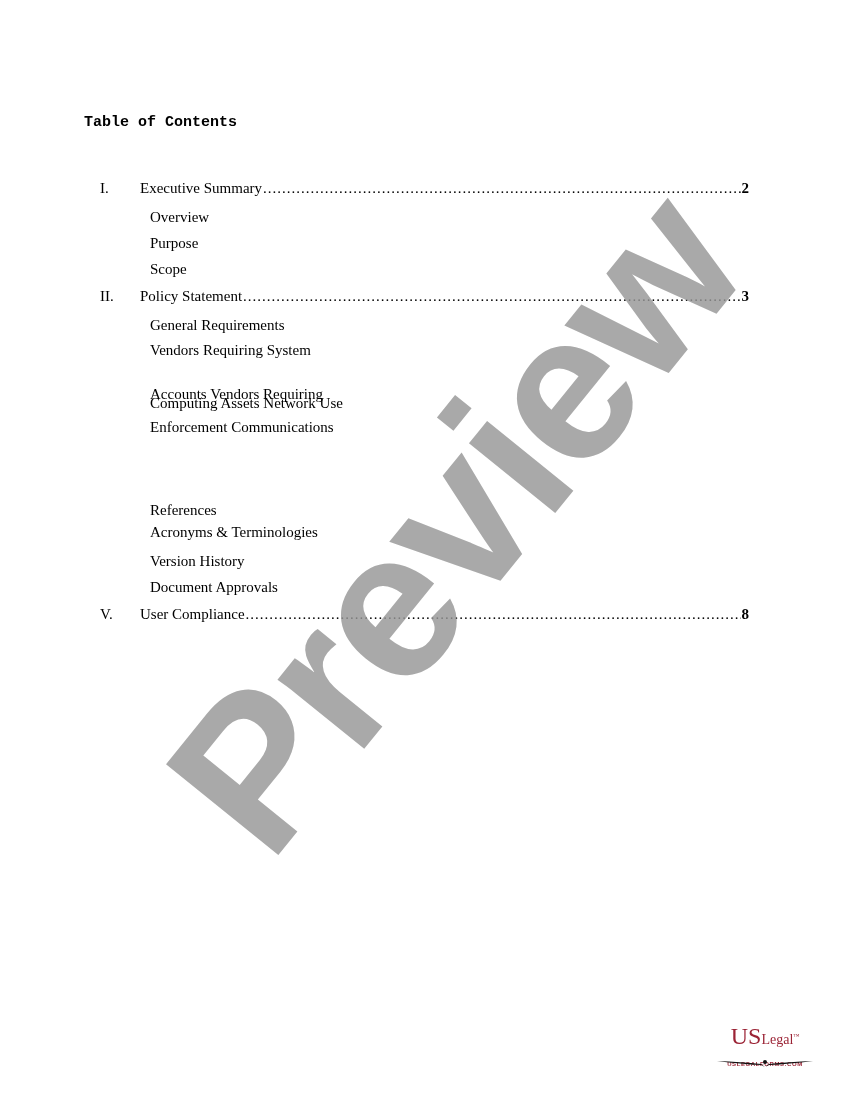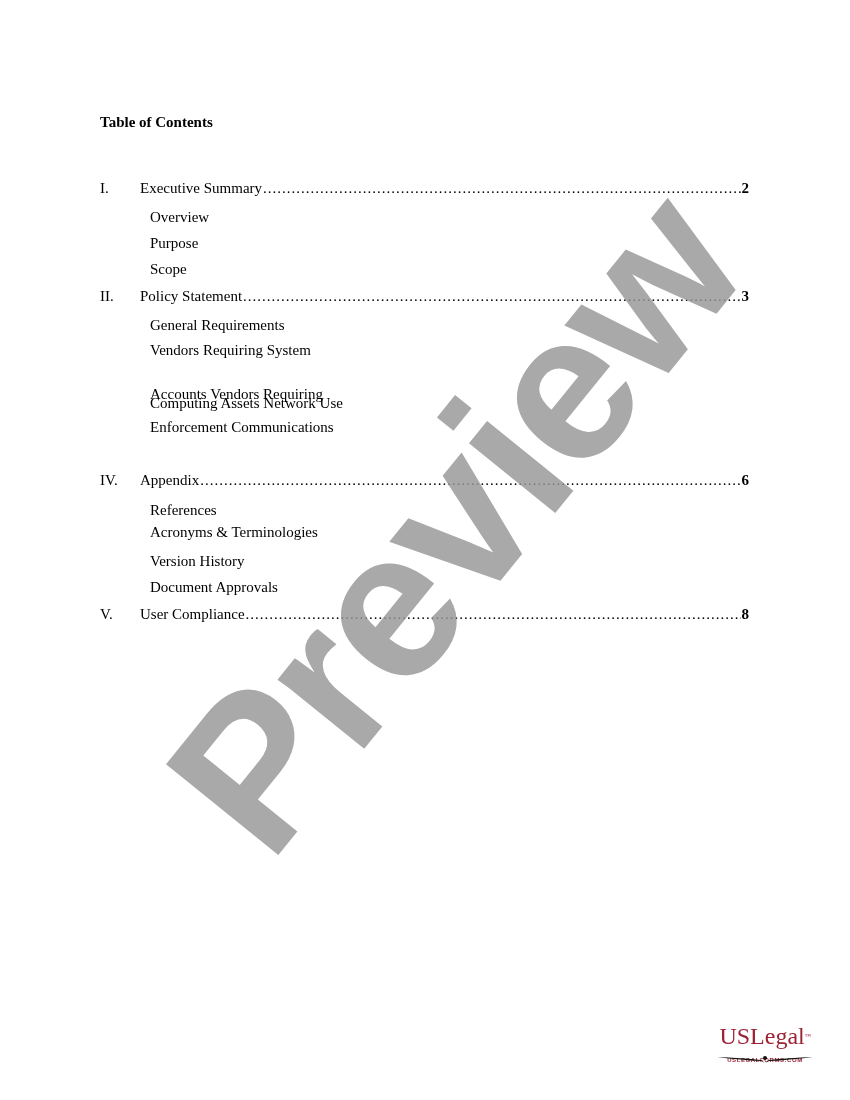--- a/index.html
+++ b/index.html
@@ -1,33 +1,33 @@
 <!DOCTYPE html>
 <html><head>
   <meta charset="utf-8">
   <style>
     html, body { margin: 0; padding: 0; background: #ffffff; }
     body { width: 850px; height: 1100px; position: relative; overflow: hidden;
            font-family: "Liberation Serif", "DejaVu Serif", serif; color: #000; }
     .page { position: absolute; left: 0; top: 0; width: 850px; height: 1100px; background: #fff; }
-    .toc-title { position: absolute; left: 100px; top: 114px; font-size: 15px; font-weight: bold; }
+    .toc-title { position: absolute; left: 84px; top: 114px; font-size: 15px; font-weight: bold; font-family: Liberation Mono, monospace; }
     .row { position: absolute; left: 100px; width: 649px; height: 20px; font-size: 15px; line-height: 20px; }
     .row .num { position: absolute; left: 0; top: 0; }
     .row .main { position: absolute; left: 40px; right: 0; top: 0; display: flex; align-items: baseline; }
     .row .main .label { font-weight: normal; white-space: nowrap; }
     .row .main .leader { flex: 1; overflow: hidden; white-space: nowrap; letter-spacing: 1px; margin: 0 1px; }
     .row .main .leader::before { content: "........................................................................................................................................................................................................................"; font-weight: normal; }
     .row .main .page-no { font-weight: bold; }
     .sub { position: absolute; left: 150px; font-size: 15px; line-height: 20px; white-space: nowrap; }
     .watermark { position: absolute; left: 80px; top: 420px; font-family: "Liberation Sans", "DejaVu Sans", sans-serif;
                  font-weight: bold; font-size: 210px; color: rgba(150,150,150,0.82); transform: rotate(-51deg);
                  transform-origin: center; letter-spacing: -4px; pointer-events: none; width: 720px; text-align: center; }
     .logo { position: absolute; left: 706px; top: 1024px; width: 118px; height: 46px; text-align: center; }
     .logo .brand { font-family: "Liberation Serif", serif; font-size: 24px; color: #9b2335; line-height: 24px; letter-spacing: 0px; }
-    .logo .brand .small { font-size: 24px; margin-top: 16px; }
+    .logo .brand .small { font-size: 14px; margin-top: 16px; }
     .logo .tm { font-size: 6px; vertical-align: top; color: #9b2335; }
     .logo .wing { height: 8px; margin: 1px auto 0; width: 96px; position: relative; }
     .logo .url { font-family: "Liberation Sans", sans-serif; font-size: 6px; color: #9b2335; letter-spacing: 0.6px; font-weight: bold; }
   </style>
 </head>
 <body>
 
 <div class="page">
 
   <div class="toc-title">Table of Contents</div>
@@ -52,28 +52,20 @@
       <span class="page-no">3</span>
     </div>
   </div>
   <div class="sub" style="top:315px">General Requirements</div>
   <div class="sub" style="top:340px">Vendors Requiring System</div>
   <div class="sub" style="top:384px">Accounts Vendors Requiring</div>
   <div class="sub" style="top:393px">Computing Assets Network Use</div>
   <div class="sub" style="top:417px">Enforcement Communications</div>
 
 
-  <div class="row" style="top:470px">
-    <span class="num">IV.</span>
-    <div class="main">
-      <span class="label">Appendix</span>
-      <span class="leader"></span>
-      <span class="page-no">6</span>
-    </div>
-  </div>
   <div class="sub" style="top:522px">Acronyms &amp; Terminologies</div>
   <div class="sub" style="top:500px">References</div>
   <div class="sub" style="top:551px">Version History</div>
   <div class="sub" style="top:577px">Document Approvals</div>
 
   <div class="row" style="top:604px">
     <span class="num">V.</span>
     <div class="main">
       <span class="label">User Compliance</span>
       <span class="leader"></span>

